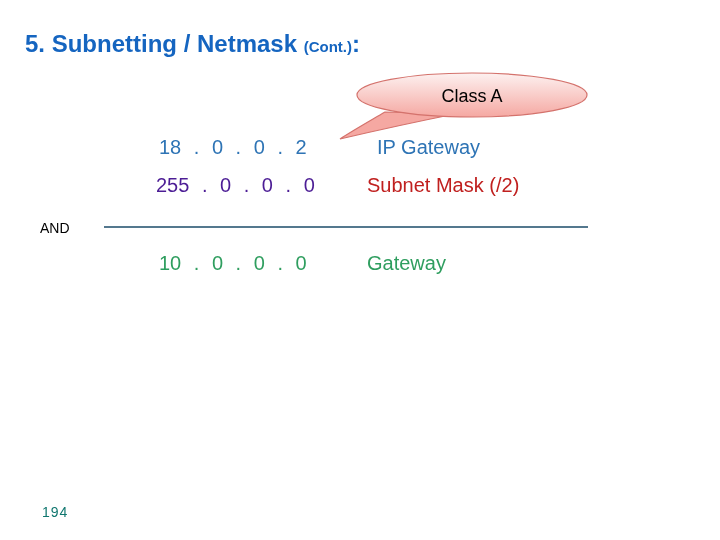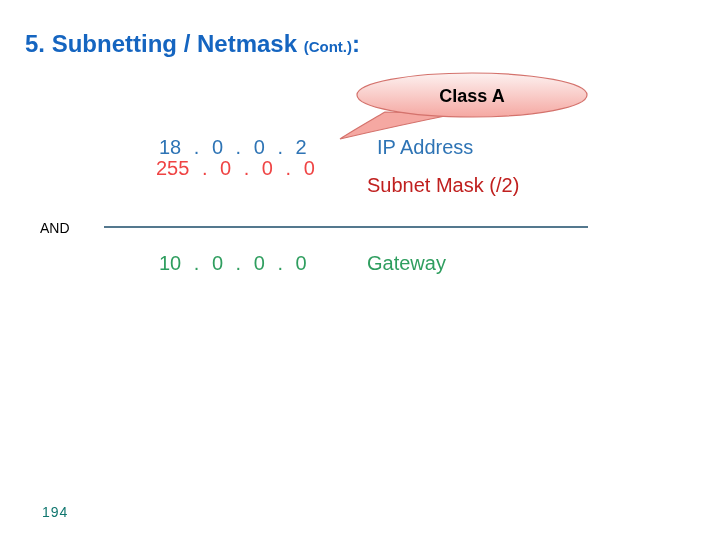--- a/index.html
+++ b/index.html
@@ -18,21 +18,21 @@
     font-weight: bold;
     color: #1565c0;
     white-space: nowrap;
   }
   .title .cont { font-size: 15px; }
   .callout-svg { left: 330px; top: 66px; width: 265px; height: 80px; }
   .callout-label {
     left: 357px; top: 86px; width: 230px;
     text-align: center;
     font-size: 18px;
-    font-weight: bold;
+    font-weight: normal;
     color: #000000;
   }
   .row-value {
     font-size: 20px;
     white-space: pre;
     word-spacing: 7px;
   }
   .row-label { font-size: 20px; white-space: nowrap; }
   .c-blue  { color: #2e74b5; }
   .c-red   { color: #c0201f; }
@@ -69,23 +69,23 @@
         <stop offset="0" stop-color="#fdf1f0"></stop>
         <stop offset="1" stop-color="#f5a8a2"></stop>
       </linearGradient>
     </defs>
     <path d="M 55 46 C 38 56 22 65 10 73 C 40 66 85 56 125 48 Z" fill="#f5a8a2" stroke="#d4726c" stroke-width="1.2"></path>
     <ellipse cx="142" cy="29" rx="115" ry="22" fill="url(#bubbleGrad)" stroke="#d4726c" stroke-width="1.2"></ellipse>
   </svg>
   <div class="abs callout-label">Class A</div>
 
   <div class="abs row-value c-blue" style="left: 159px; top: 136px; color: rgb(46, 116, 181);">18 . 0 . 0 . 2</div>
-  <div class="abs row-label c-blue" style="left: 377px; top: 136px; color: rgb(46, 116, 181);">IP Address</div>
+  <div class="abs row-label c-blue" style="left: 377px; top: 136px; color: rgb(46, 116, 181);">IP Gateway</div>
 
-  <div class="abs row-value c-red" style="left: 156px; top: 157px; color: #ef4444;">255 . 0 . 0 . 0</div>
+  <div class="abs row-value c-red" style="left: 156px; top: 174px; color: #4c1d95;">255 . 0 . 0 . 0</div>
   <div class="abs row-label c-red" style="left: 367px; top: 174px; color: rgb(192, 32, 31);">Subnet Mask (/2)</div>
 
   <div class="abs and-label">AND</div>
   <div class="abs divider"></div>
 
   <div class="abs row-value c-green" style="left: 159px; top: 252px; color: rgb(47, 158, 95);">10 . 0 . 0 . 0</div>
   <div class="abs row-label c-green" style="left: 367px; top: 252px; color: rgb(47, 158, 95);">Gateway</div>
 
   <div class="abs page-number">194</div>
 

